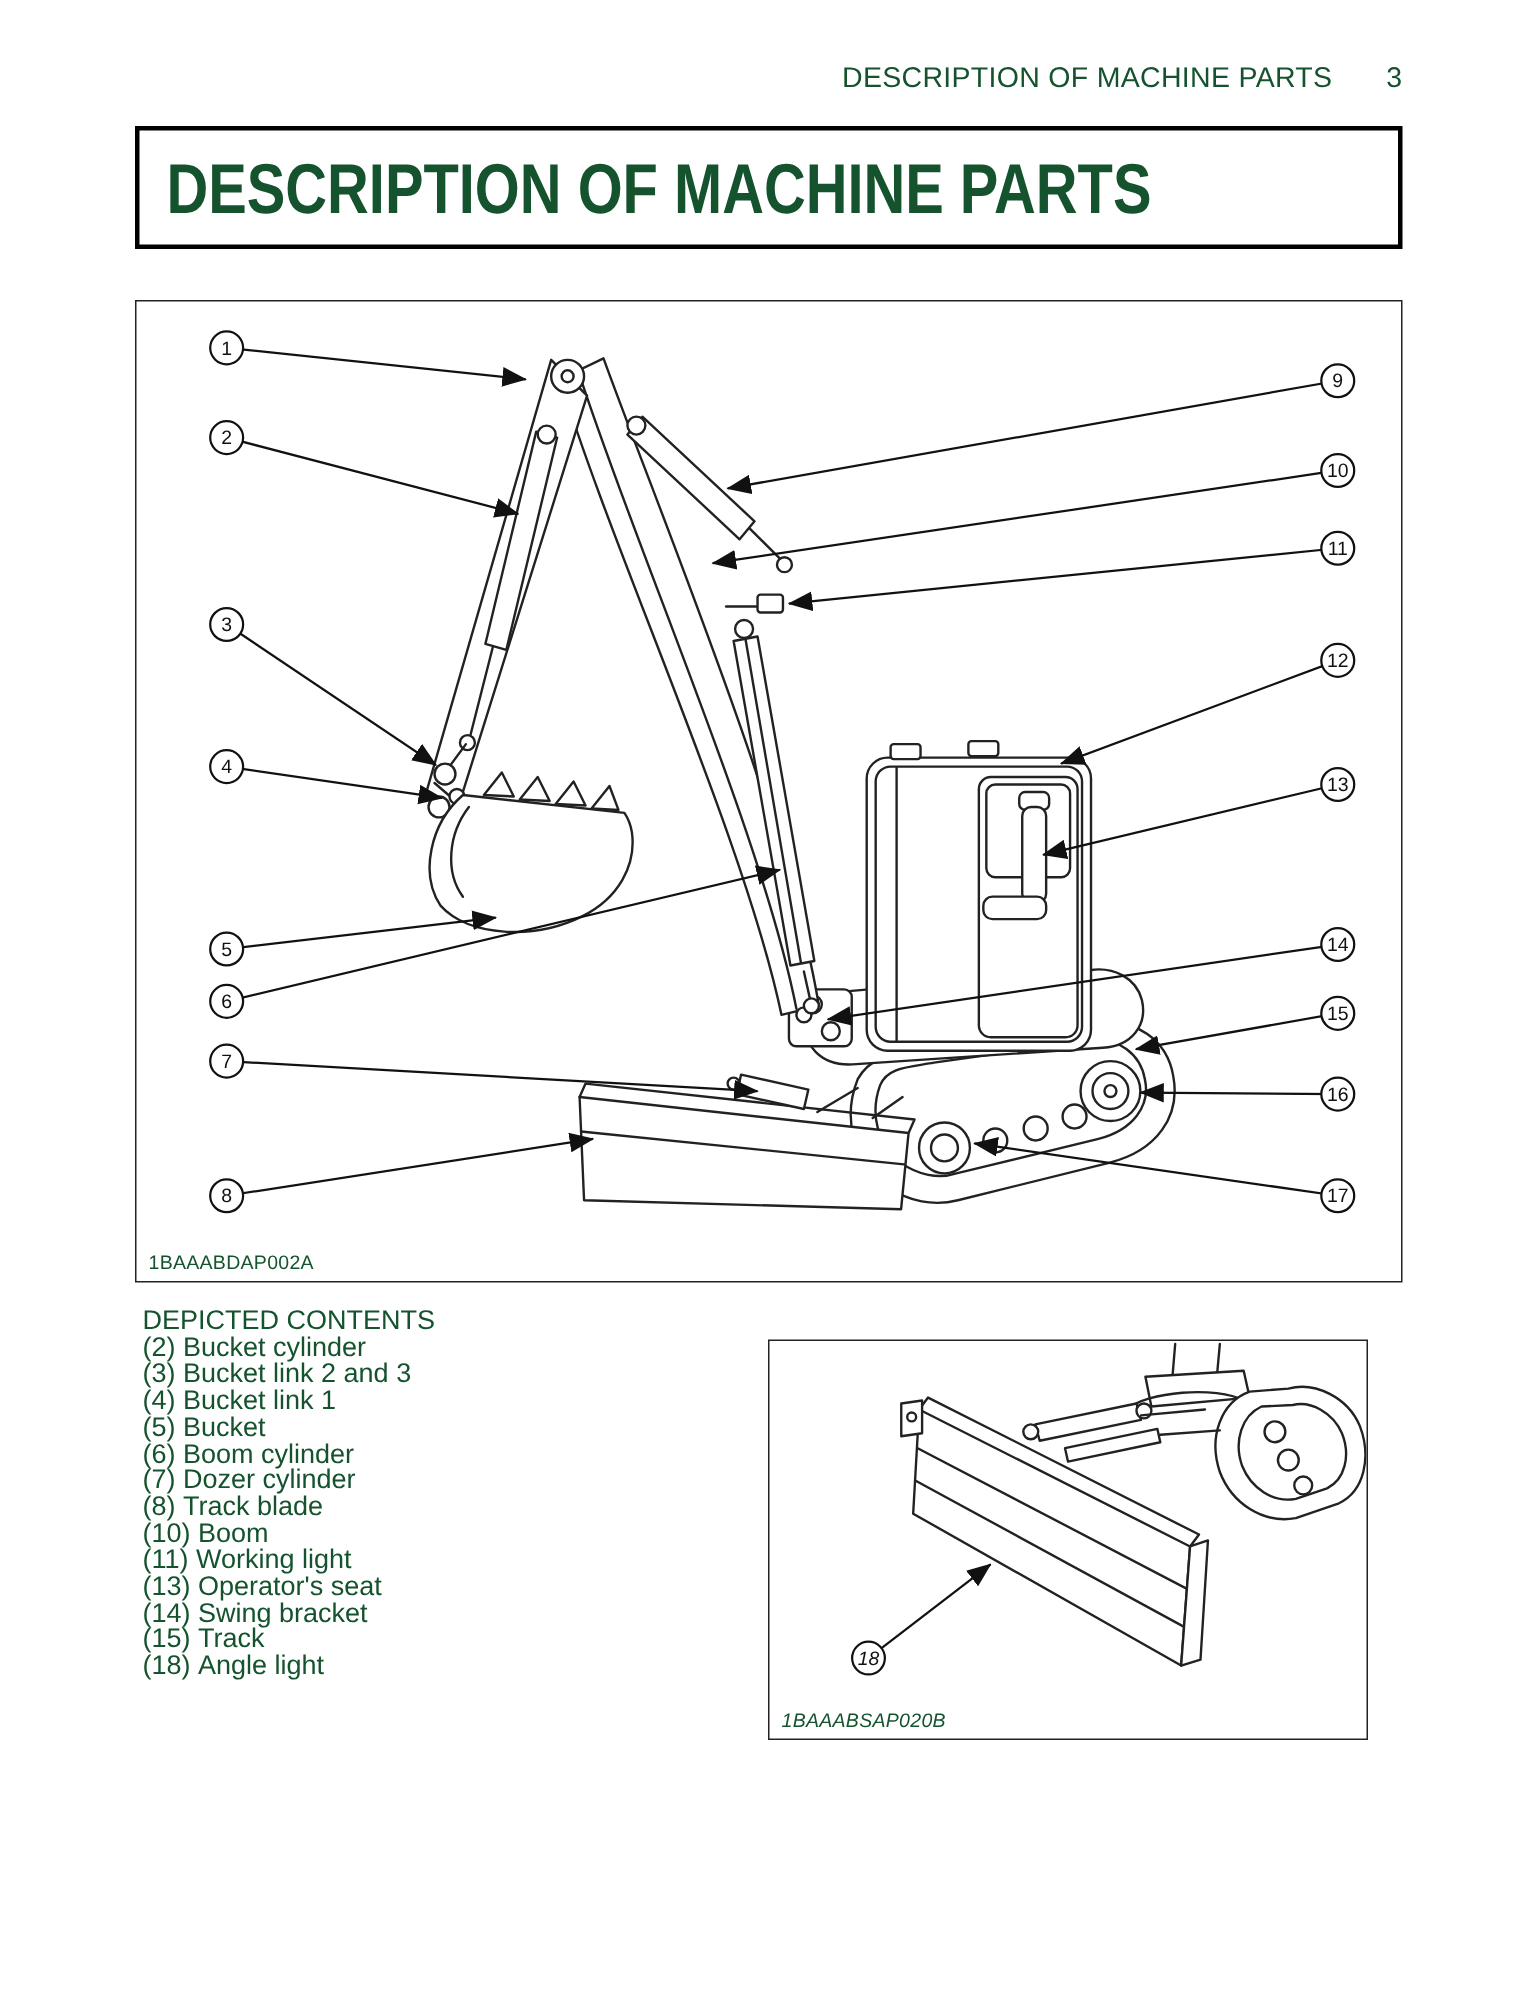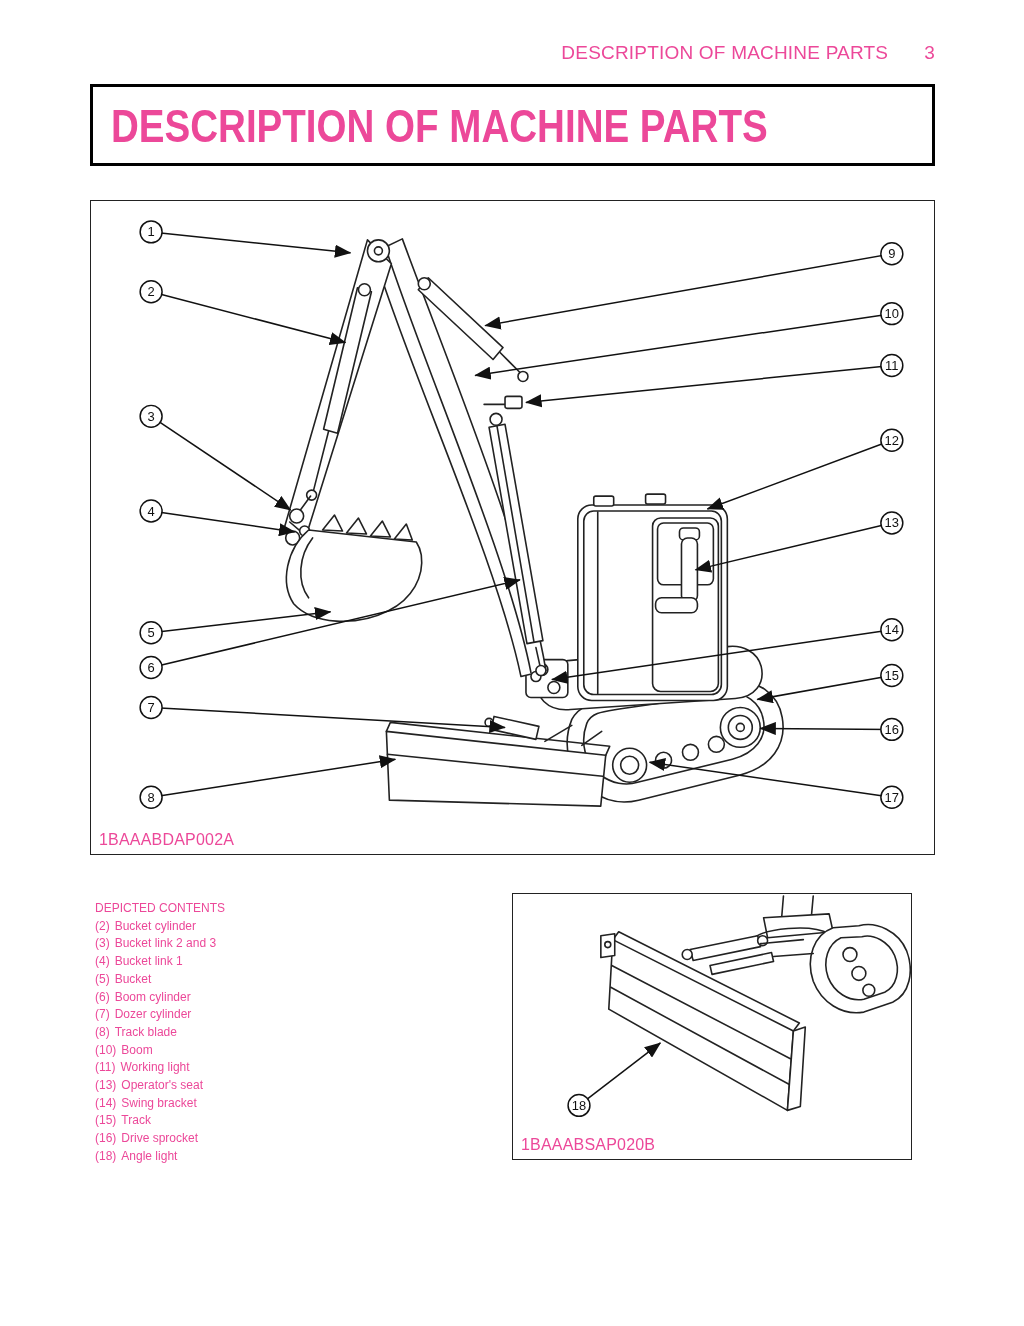--- a/index.html
+++ b/index.html
@@ -1,18 +1,18 @@
 <!DOCTYPE html>
 <html><head>
 <meta charset="utf-8">
 <style>
   html,body { margin:0; padding:0; background:#fff; }
   .page {
     position:relative; width:1024px; height:1326px; background:#fff;
-    font-family:"Liberation Sans", sans-serif; color:#ec4899; overflow:hidden;
+    font-family:"Liberation Sans", sans-serif; color:#14532d; overflow:hidden;
   }
   
   .running-header {
     position:absolute; top:42px; left:90px; width:845px;
     display:flex; justify-content:flex-end; align-items:baseline; gap:36px;
     font-size:19px; letter-spacing:0.2px;
   }
   
   .title-banner {
     position:absolute; left:90px; top:84px; width:845px; height:82px;
@@ -24,26 +24,26 @@
     letter-spacing:0; transform:scaleX(0.82); transform-origin:0 50%;
   }
   
   .figure-box {
     position:absolute; border:1.5px solid #222; box-sizing:border-box; background:#fff;
   }
   .fig1 { left:90px; top:200px; width:845px; height:655px; }
   .fig2 { left:512px; top:893px; width:400px; height:267px; }
   .figure-box svg { position:absolute; inset:0; width:100%; height:100%; }
   .figcode {
-    position:absolute; left:8px; bottom:5px; font-size:16px; letter-spacing:0.2px; background:#fff;
+    position:absolute; left:8px; bottom:5px; font-size:13px; letter-spacing:0.2px; background:#fff;
   }
   
   .contents {
     position:absolute; left:95px; top:872px; width:400px;
-    font-size:12px; line-height:17.7px;margin-top:28px;
+    font-size:18px; line-height:17.7px;
   }
   .contents .heading { margin:0 0 0 0; }
   .contents ul { list-style:none; margin:0; padding:0; }
   .contents li { white-space:nowrap; }
   .contents .num { margin-right:5px; }
   
   .art path, .art rect, .art circle, .art line { stroke:#222; stroke-width:1.6; fill:none;
     stroke-linejoin:round; stroke-linecap:round; }
   .art .w { fill:#fff; }
   .leaders line { stroke:#111; stroke-width:1.5; }
@@ -271,26 +271,25 @@
       <li><span class="num">(4)</span><span>Bucket link 1</span></li>
       <li><span class="num">(5)</span><span>Bucket</span></li>
       <li><span class="num">(6)</span><span>Boom cylinder</span></li>
       <li><span class="num">(7)</span><span>Dozer cylinder</span></li>
       <li><span class="num">(8)</span><span>Track blade</span></li>
       <li><span class="num">(10)</span><span>Boom</span></li>
       <li><span class="num">(11)</span><span>Working light</span></li>
       <li><span class="num">(13)</span><span>Operator's seat</span></li>
       <li><span class="num">(14)</span><span>Swing bracket</span></li>
       <li><span class="num">(15)</span><span>Track</span></li>
-      <li><span class="num">(16)</span><span>Drive sprocket</span></li>
       <li><span class="num">(18)</span><span>Angle light</span></li>
     </ul>
   </section>
 
-  <figure class="figure-box fig2" style="margin:0;">
+  <figure class="figure-box fig2" style="margin:0;font-style:italic;">
     <svg viewBox="0 0 400 267">
       <defs>
         <marker id="arr2" viewBox="0 0 10 8" markerWidth="11" markerHeight="9" refX="9.5" refY="4" orient="auto">
           <path d="M0,0 L10,4 L0,8 Z" fill="#111" stroke="none"></path>
         </marker>
       </defs>
       <g class="art" style="stroke-width:1.4;">
 
         <path d="M272,2 L270,26 M302,2 L300,24"></path>
         <path class="w" d="M252,24 L318,20 L322,38 L256,44 Z"></path>

